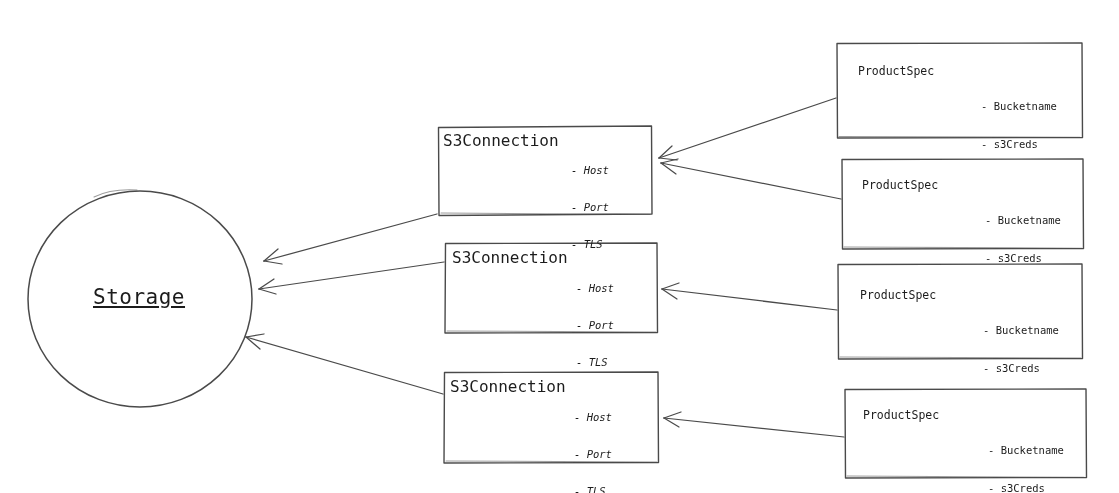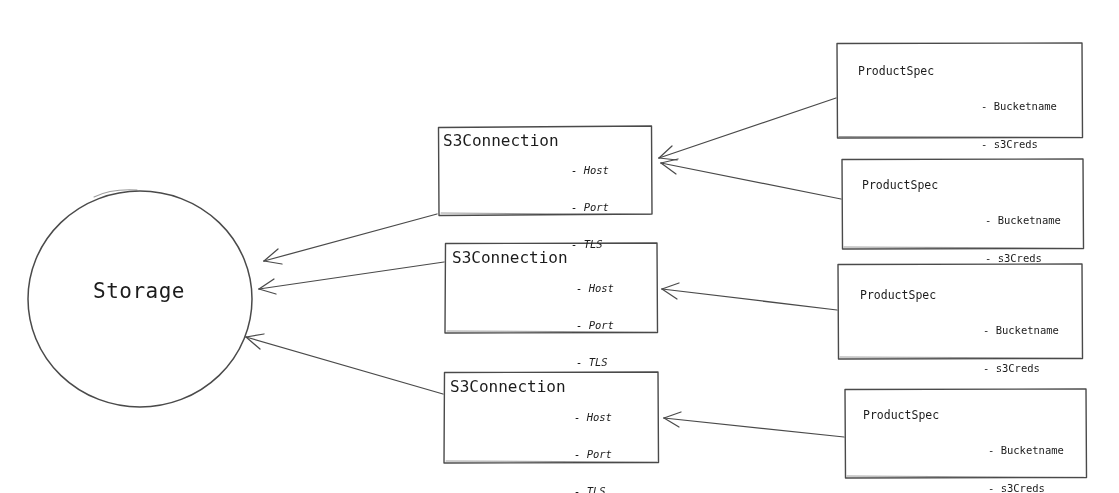--- a/index.html
+++ b/index.html
@@ -40,21 +40,21 @@
     font-weight: 500;
     letter-spacing: 0.5px;
   }
   .node-title-lg { font-size: 16px;   font-weight: 500; }
   .node-title-sm { font-size: 11.5px; font-weight: 500; text-align: right; }
   .attr-list     { font-size: 10.5px; font-weight: 500; }
   .attr-list.lh13 div { line-height: 13px; font-style: italic; }
   .attr-list.lh14 div { line-height: 14px; }
 
   
-  .storage-pos { left: 93px;  top: 279px; }
+  .storage-pos { left: 93px;  top: 285px; text-decoration: underline; }
   .s3t1 { left: 443px; top: 131px; }
   .s3a1 { left: 571px; top: 140px; }
   .s3t2 { left: 452px; top: 248px; }
   .s3a2 { left: 576px; top: 258px; }
   .s3t3 { left: 450px; top: 377px; }
   .s3a3 { left: 574px; top: 387px; }
   .pst1 { left: 858px; top: 64px;  }
   .psa1 { left: 981px; top: 75px;  }
   .pst2 { left: 862px; top: 178px; }
   .psa2 { left: 985px; top: 189px; }

